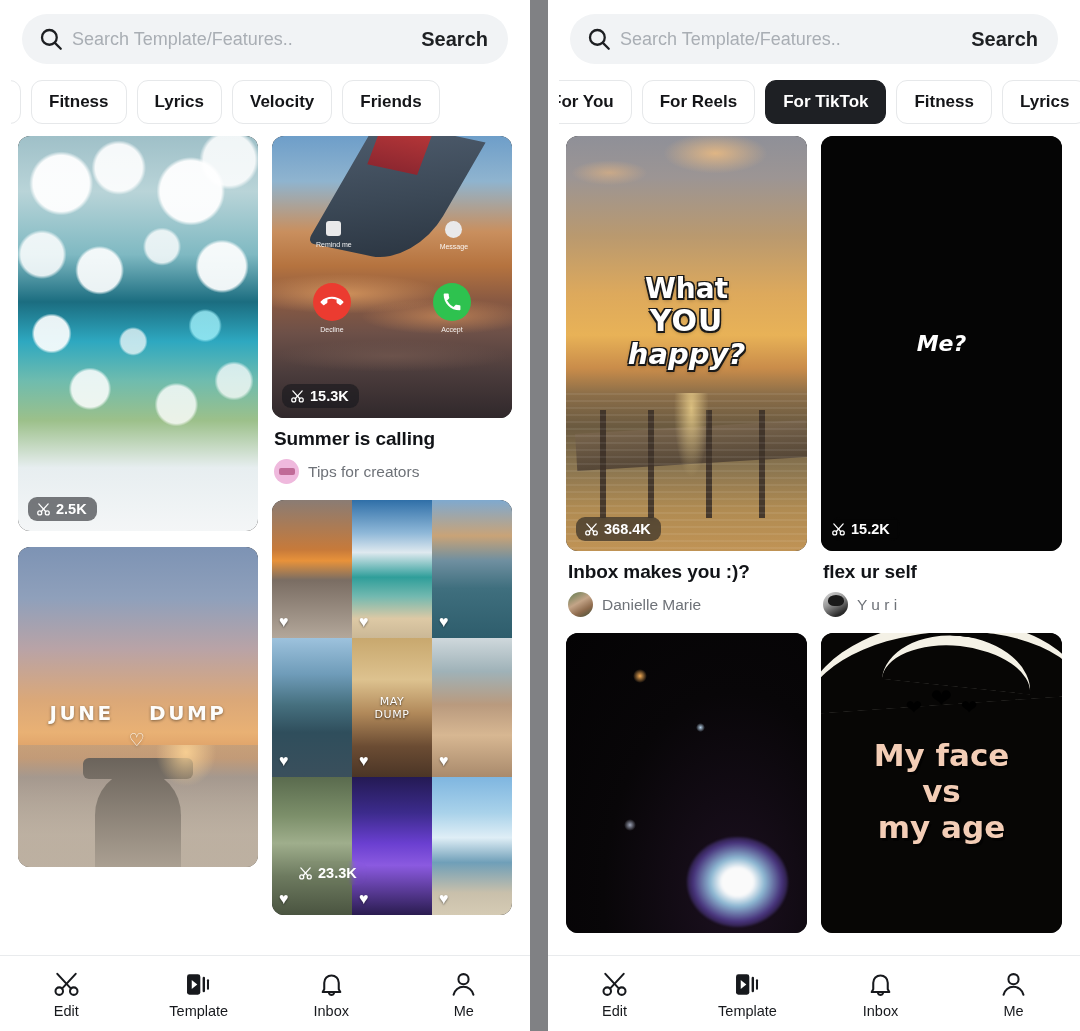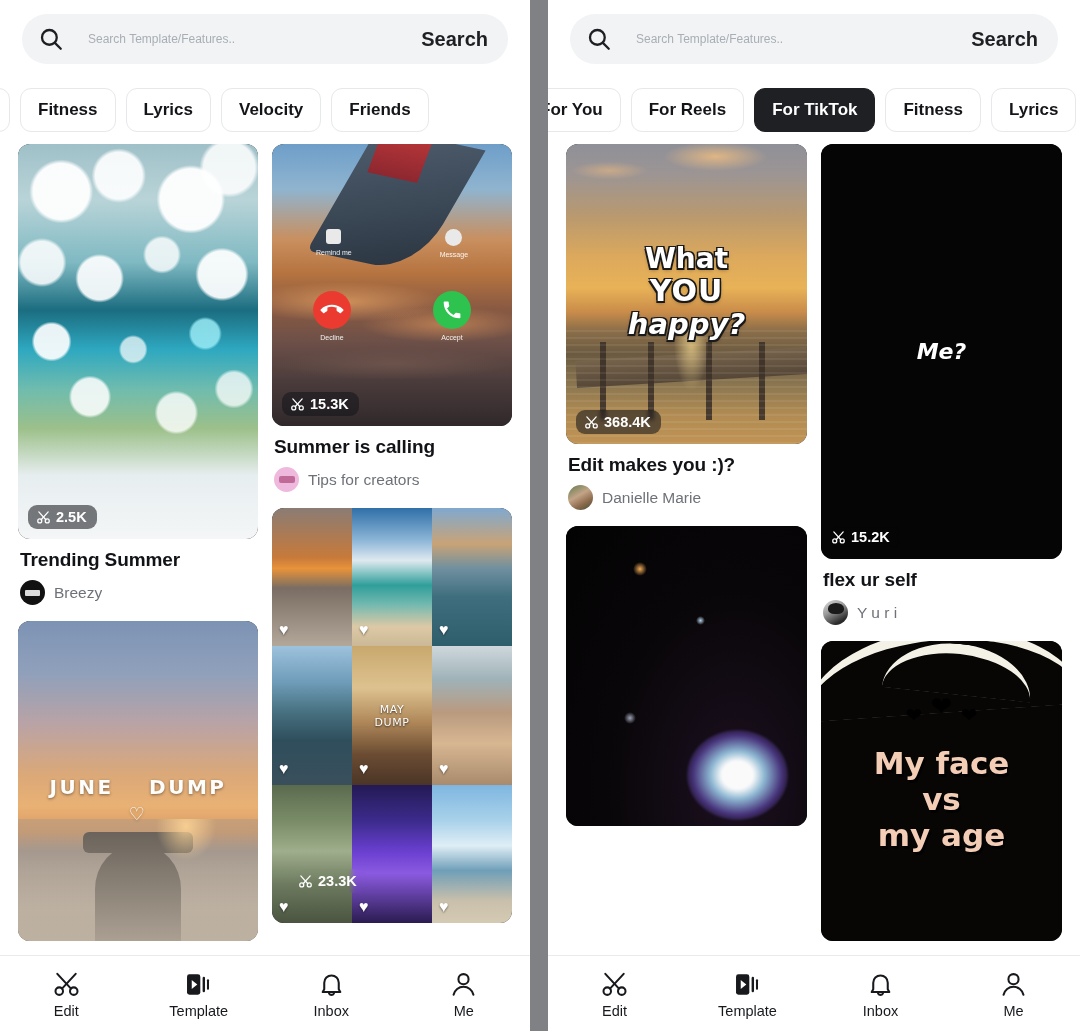--- a/index.html
+++ b/index.html
@@ -32,37 +32,38 @@
     display: flex;
     align-items: center;
     padding: 0 18px 0 16px;
   }
   .search-icon { width: 26px; height: 26px; flex: 0 0 26px; margin-right: 8px; }
   .search-icon svg { display: block; }
   .search-input {
     flex: 1 1 auto;
     border: none; outline: none; background: transparent;
     font-family: "Liberation Sans", sans-serif;
-    font-size: 12px; color: #2b2b2b; margin-left: 16px;
+    font-size: 18px; color: #2b2b2b;
   }
   .search-input::placeholder { color: #a9aeb4; }
   .search-btn {
     border: none; background: transparent; cursor: pointer;
     font-family: "Liberation Sans", sans-serif;
     font-size: 20px; font-weight: bold; color: #1d1f22;
     padding: 0 2px;
   }
 
   
   .chips {
     display: flex; align-items: center; gap: 10px;
-    padding: 24px 0 12px 0;
+    padding: 16px 0 12px 0;
     flex: 0 0 auto;
     white-space: nowrap;
     overflow: hidden;
+    margin-left: 11px;
   }
   .chip {
     border: 1px solid #e6e8ea;
     background: #ffffff;
     border-radius: 11px;
     padding: 0 17px;
     height: 44px;
     line-height: 42px;
     font-size: 17px;
     font-weight: bold;
@@ -424,29 +425,20 @@
               <div class="uses">
                 <svg width="15" height="15" viewBox="0 0 24 24" fill="none" stroke="#fff" stroke-width="2" stroke-linecap="round">
                   <circle cx="6" cy="17.5" r="3.2"></circle>
                     <circle cx="18" cy="17.5" r="3.2"></circle>
                   <line x1="19.5" y1="3" x2="8.2" y2="15.6"></line>
                     <line x1="4.5" y1="3" x2="15.8" y2="15.6"></line>
                 </svg>
                 <span>2.5K</span>
               </div>
             </div>
-            <div class="meta">
-              <div class="card-title">Trending Summer</div>
-              <div class="author">
-                <span class="avatar av-black">
-                    <i></i>
-                  </span>
-                <span class="author-name">Breezy</span>
-              </div>
-            </div>
           </div>
 
           <div class="card">
             <div class="thumb" style="height:320px">
               <div class="scene beachsunset">
                 <div class="blob-dark"></div>
               </div>
               <div class="handwrite">
                 <span>JUNE</span>
                 <span class="l2">DUMP</span>
@@ -634,21 +626,21 @@
       <div class="chip">Fitness</div>
       <div class="chip">Lyrics</div>
     </div>
 
     <div class="feed">
       <div class="cols">
 
         <div class="col">
 
           <div class="card">
-            <div class="thumb" style="height:300px">
+            <div class="thumb" style="height:415px">
               <div class="scene piersunset">
                 <div class="pier"></div>
                 <div class="pier-post" style="left:14%"></div>
                 <div class="pier-post" style="left:34%"></div>
                 <div class="pier-post" style="left:58%"></div>
                 <div class="pier-post" style="left:80%"></div>
               </div>
               <div class="overlay-txt happy-txt">
                 <span class="r1">What</span>
                 <span class="r3">YOU</span>
@@ -658,21 +650,21 @@
                 <svg width="15" height="15" viewBox="0 0 24 24" fill="none" stroke="#fff" stroke-width="2" stroke-linecap="round">
                   <circle cx="6" cy="17.5" r="3.2"></circle>
                     <circle cx="18" cy="17.5" r="3.2"></circle>
                   <line x1="19.5" y1="3" x2="8.2" y2="15.6"></line>
                     <line x1="4.5" y1="3" x2="15.8" y2="15.6"></line>
                 </svg>
                 <span>368.4K</span>
               </div>
             </div>
             <div class="meta">
-              <div class="card-title">Edit makes you :)?</div>
+              <div class="card-title">Inbox makes you :)?</div>
               <div class="author">
                 <span class="avatar av-photo"></span>
                 <span class="author-name">Danielle Marie</span>
               </div>
             </div>
           </div>
 
           <div class="card">
             <div class="thumb" style="height:300px">
               <div class="scene darkroom">

